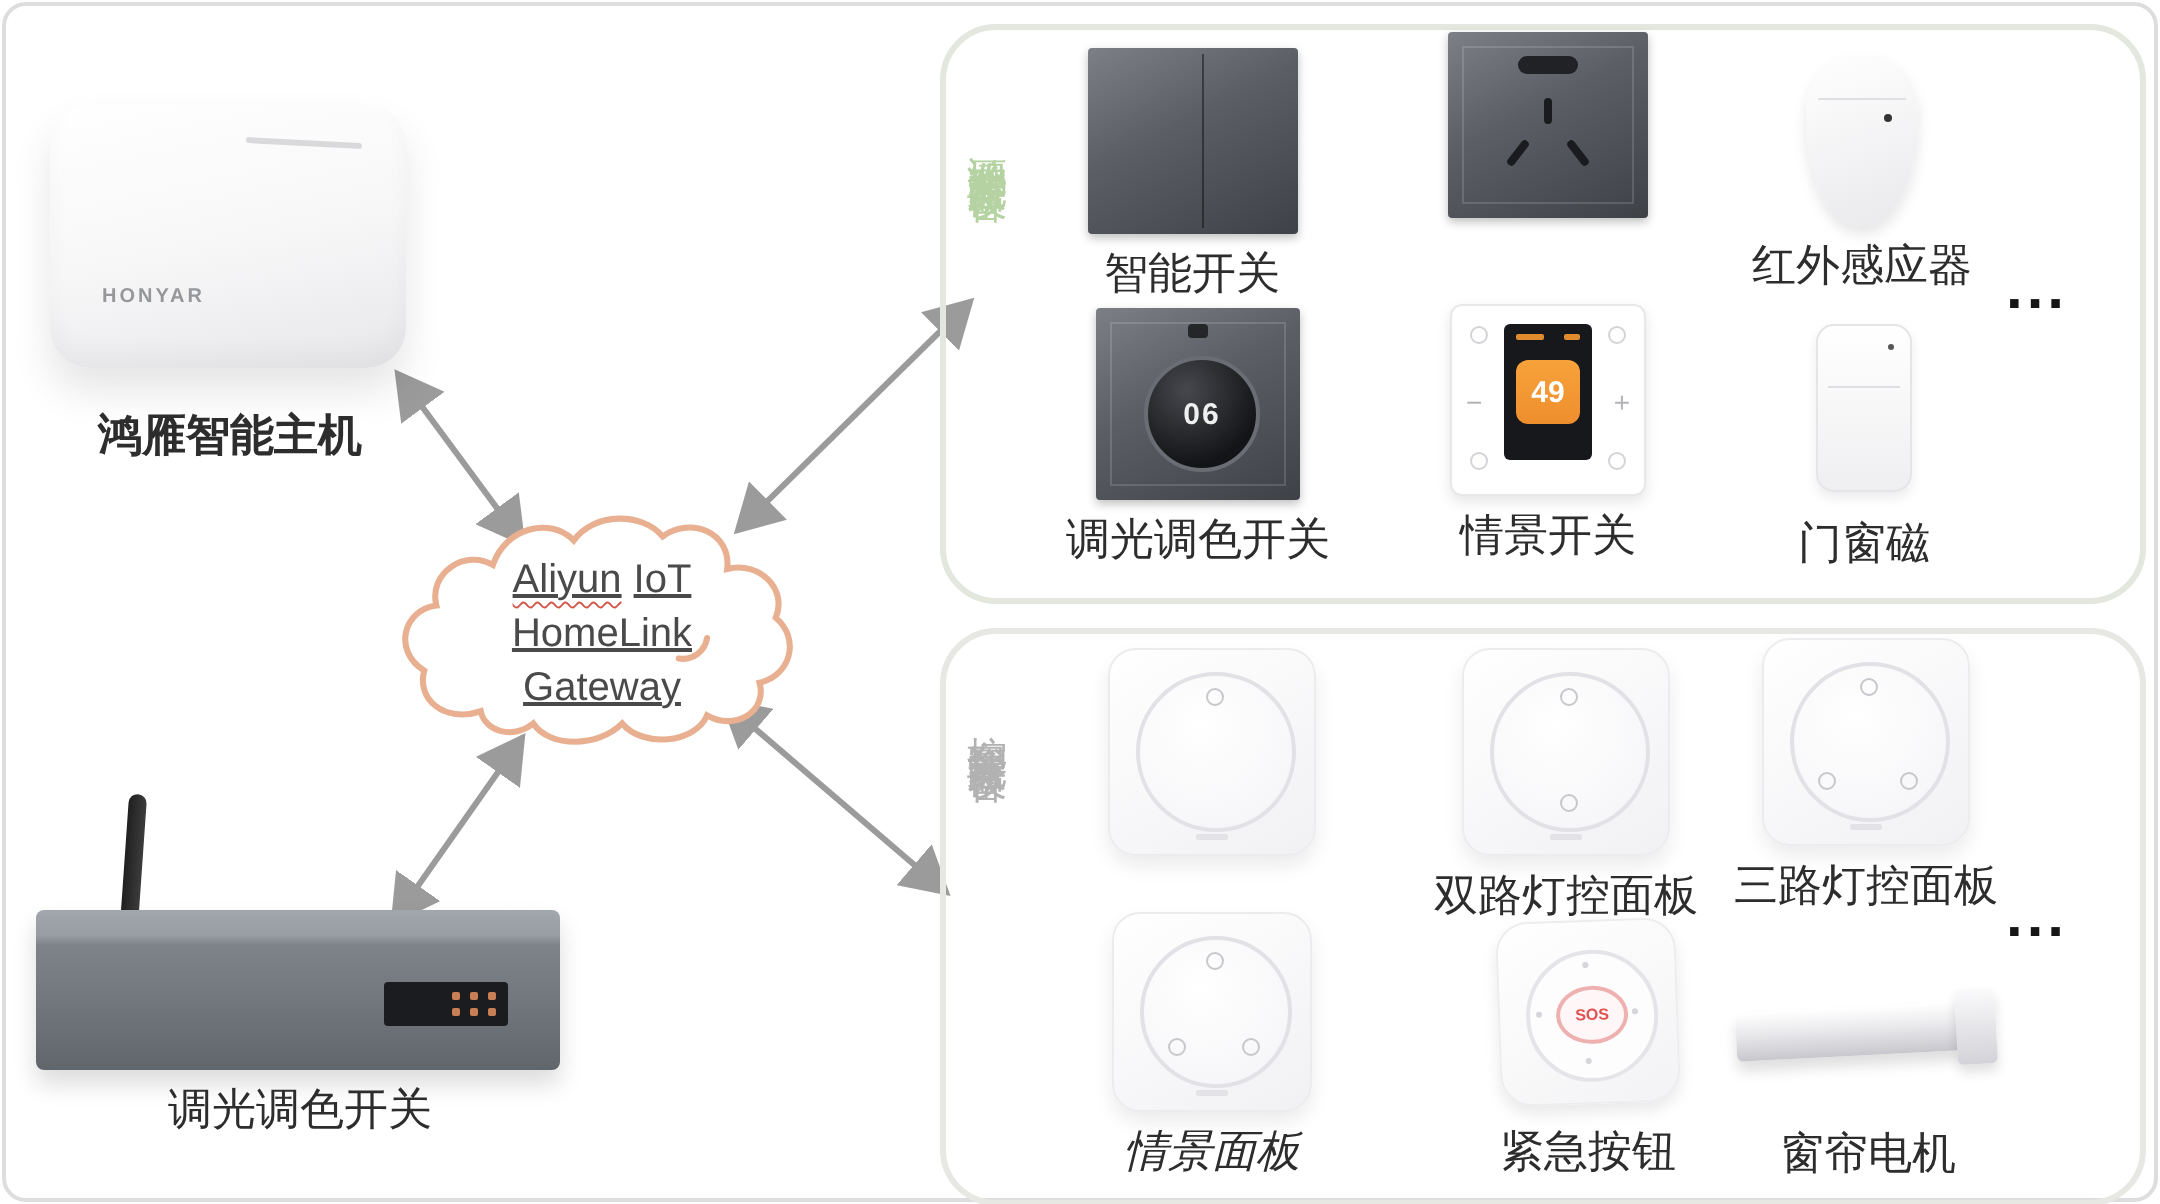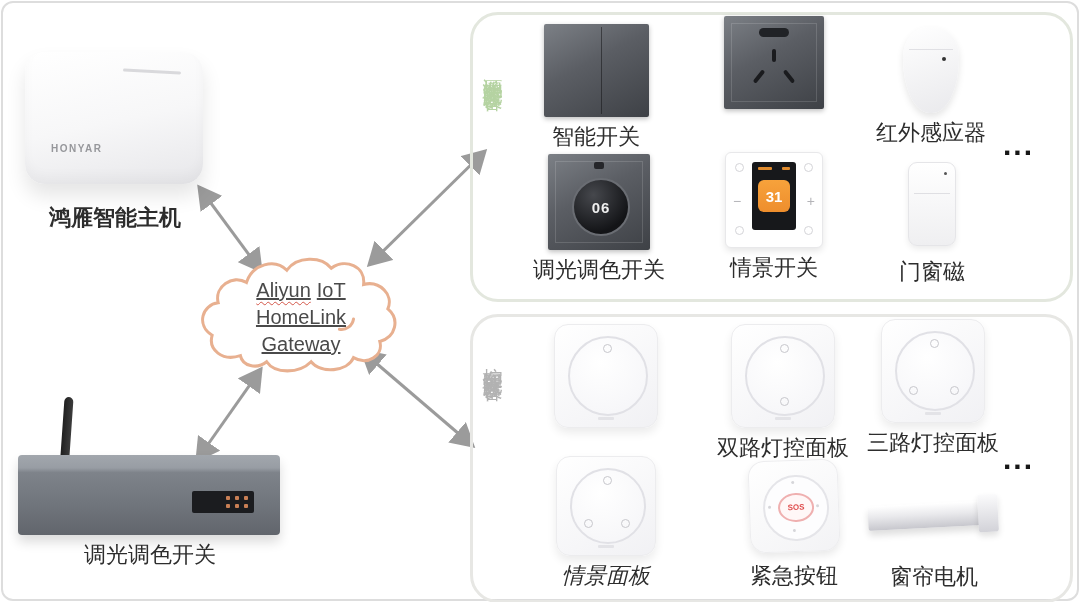--- a/index.html
+++ b/index.html
@@ -239,21 +239,21 @@
     <div class="art art-scene-switch">
       <div class="sw-dot" style="left:9px;top:10px;"></div>
         <div class="sw-dot" style="right:9px;top:10px;"></div>
       <div class="sw-dot" style="left:9px;bottom:12px;"></div>
         <div class="sw-dot" style="right:9px;bottom:12px;"></div>
       <div class="sw-minus">−</div>
       <div class="sw-plus">+</div>
       <div class="screen">
         <div class="tick"></div>
           <div class="tick2"></div>
-        <div class="orange-sq">31</div>
+        <div class="orange-sq">49</div>
       </div>
     </div>
     <div class="label">情景开关</div>
   </div>
 
   <div class="device" style="left:862px;top:162px;width:140px;">
     <div class="art art-door">
         <div class="split"></div>
         <div class="led"></div>
       </div>

